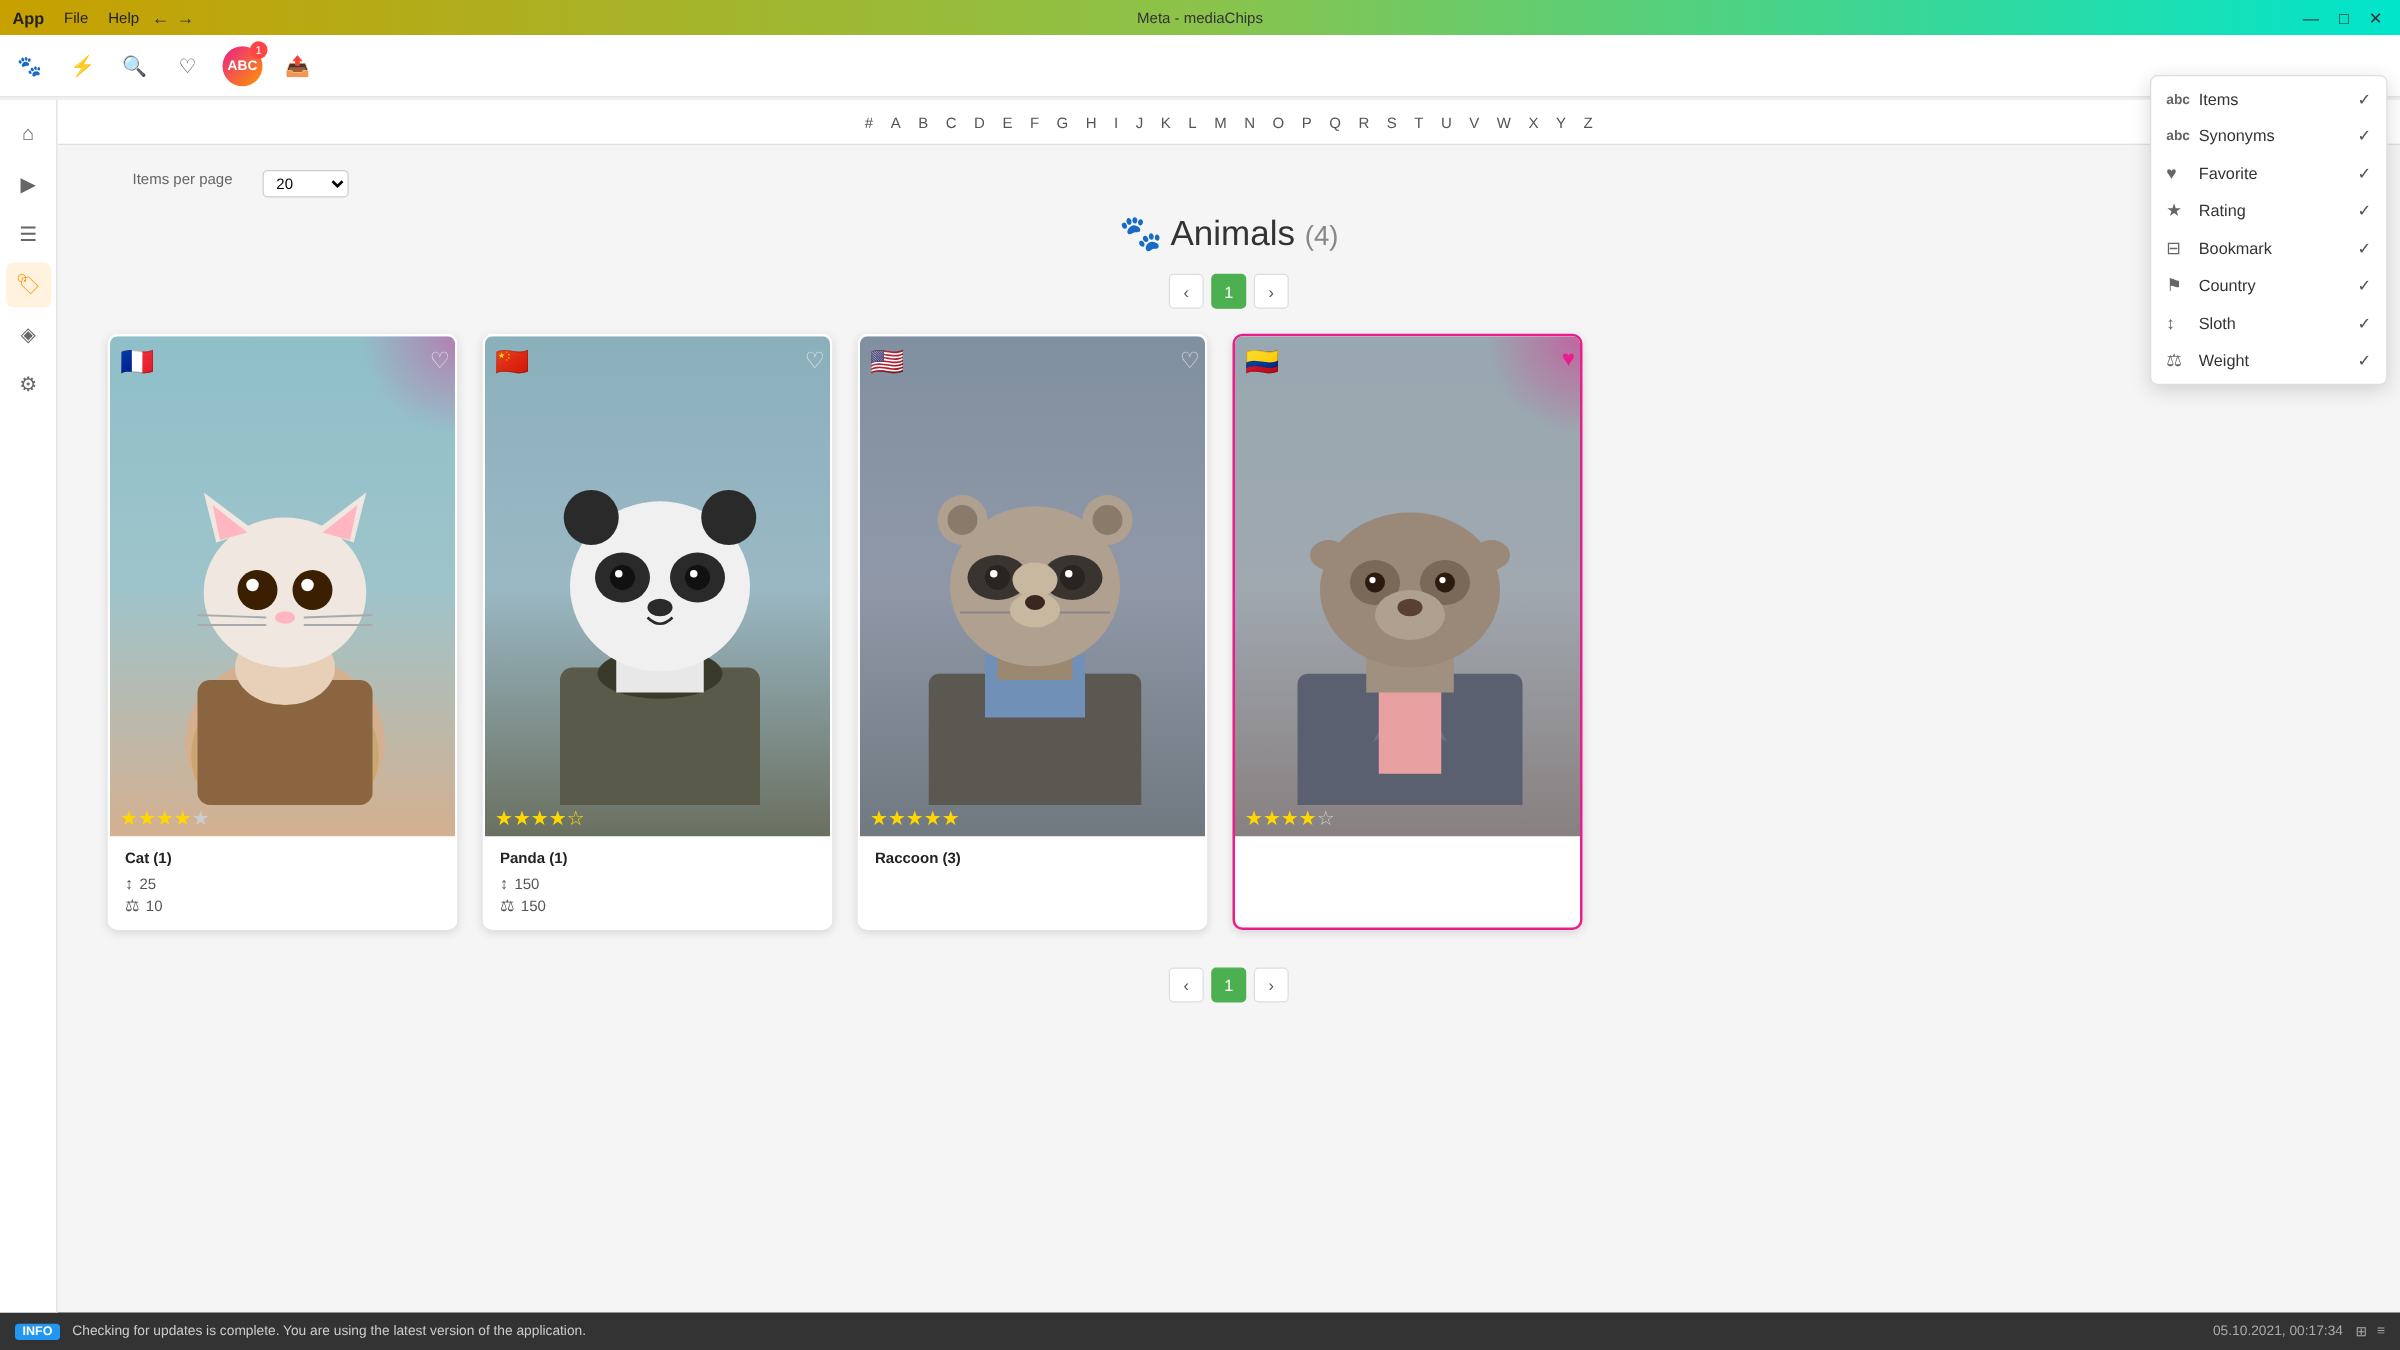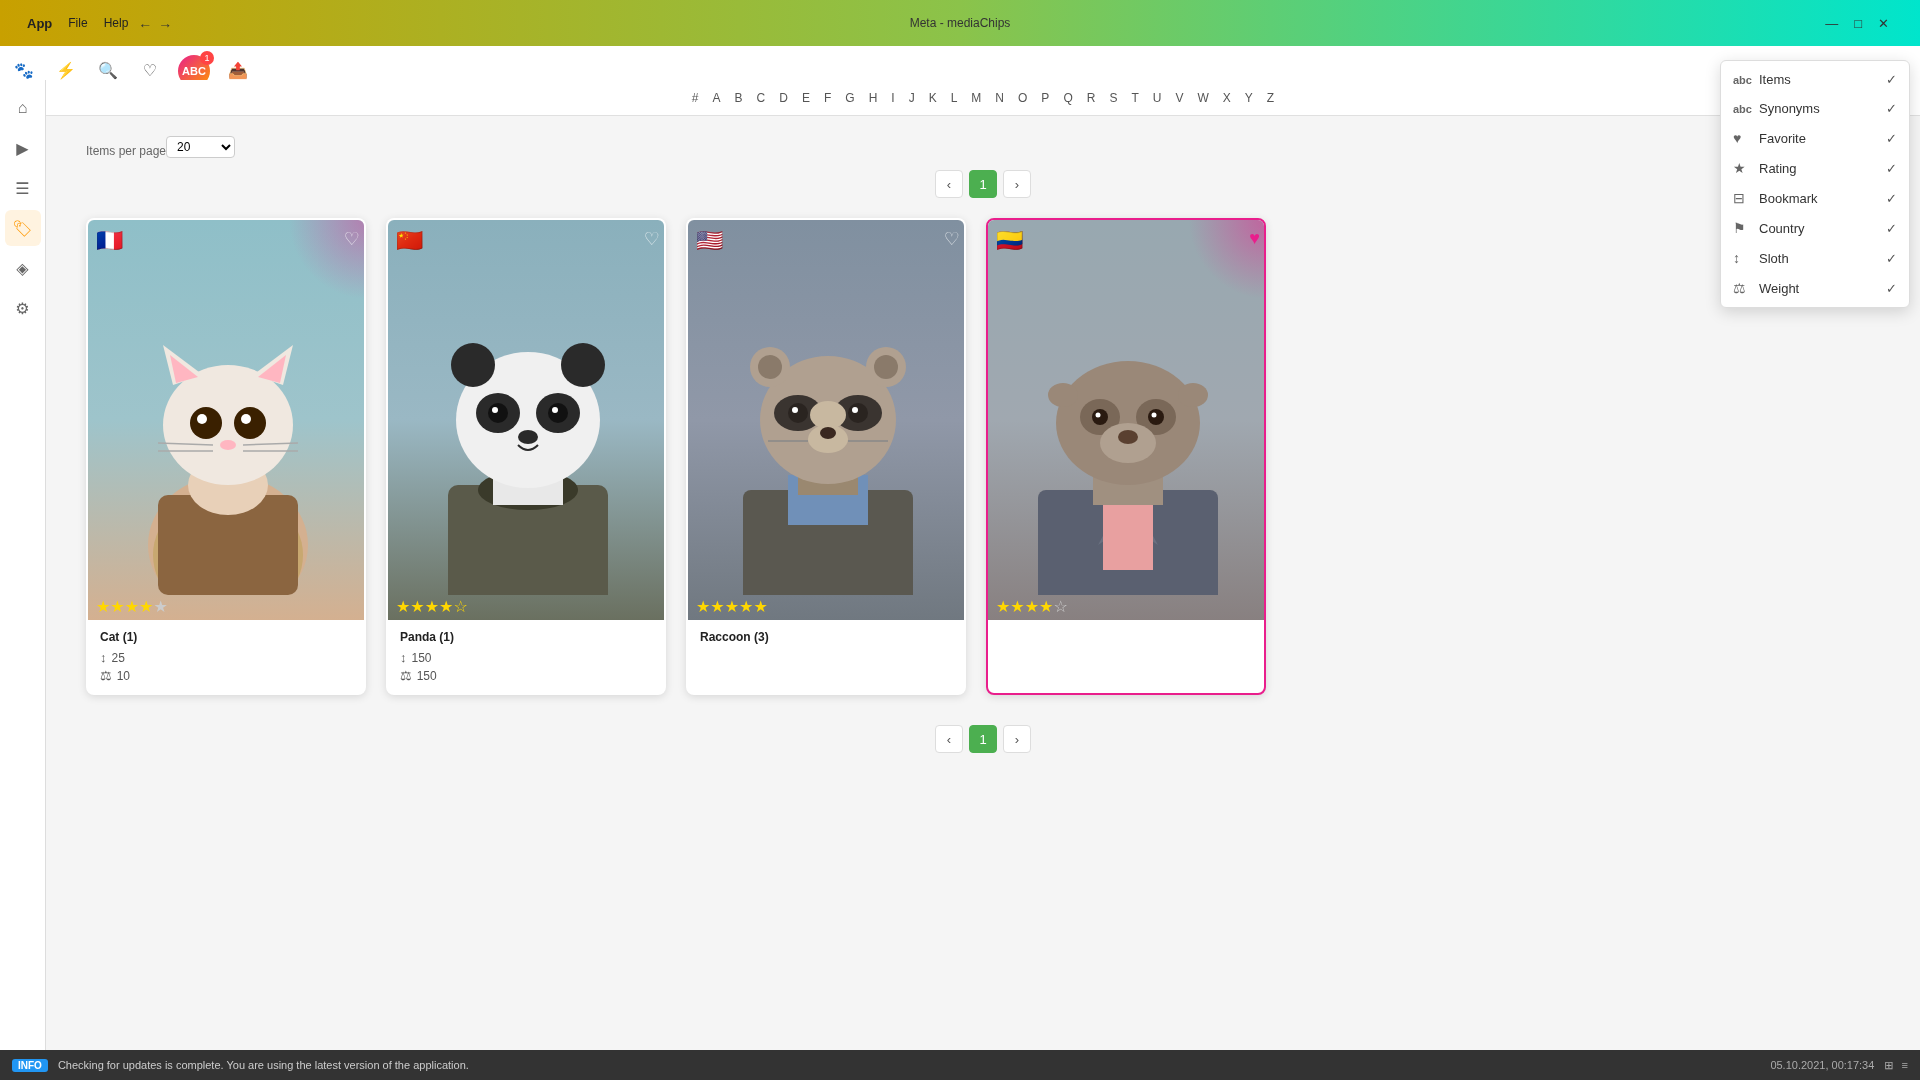--- a/index.html
+++ b/index.html
@@ -1,24 +1,24 @@
 <!DOCTYPE html>
 <html><head>
   <meta charset="utf-8">
   <style>
     * { margin: 0; padding: 0; box-sizing: border-box; }
     body { font-family: 'Segoe UI', Arial, sans-serif; background: #f0f0f0; width: 1920px; height: 1080px; overflow: hidden; position: relative; }
 
     
     #titlebar {
-      height: 46px;
+      height: 28px;
       background: linear-gradient(to right, #c8a000, #8bc34a, #00e5cc);
       display: flex;
       align-items: center;
-      padding: 0 27px;
+      padding: 0 10px;
       position: relative;
     }
     #titlebar .app-menu {
       display: flex; gap: 16px; align-items: center;
     }
     #titlebar .app-name { color: #222; font-weight: bold; font-size: 13px; }
     #titlebar .menu-item { color: #222; font-size: 12px; cursor: pointer; }
     #titlebar .nav-btns { display: flex; gap: 6px; margin-left: 10px; }
     #titlebar .nav-btn { background: none; border: none; font-size: 14px; cursor: pointer; color: #333; }
     #titlebar .title-center {
@@ -105,22 +105,22 @@
     
     #page-title {
       text-align: center;
       font-size: 28px; font-weight: normal; color: #333;
       margin-bottom: 16px;
     }
     #page-title span.count { color: #888; font-size: 22px; }
 
     
     .items-per-page {
-      display: flex; align-items: flex-end; gap: 0;
-      font-size: 12px; color: #666; margin-bottom: 12px;
+      display: flex; align-items: flex-start; gap: 24px;
+      font-size: 12px; color: #666; margin-bottom: 12px; margin-left: 20px;
     }
     .items-per-page select {
       border: 1px solid #ccc; border-radius: 4px;
       padding: 2px 20px 2px 6px;
       font-size: 12px; background: #fff;
       cursor: pointer;
     }
 
     
     .pagination {
@@ -338,20 +338,25 @@
   <div class="items-per-page">
     <span>Items per page</span>
     <select>
       <option>10</option>
       <option selected="">20</option>
       <option>50</option>
       <option>100</option>
     </select>
   </div>
 
+  <div id="page-title">
+    <span>🐾 </span>
+    <span>Animals</span>
+    <span class="count">(4)</span>
+  </div>
 
   <div class="pagination">
     <button class="pg-btn">‹</button>
     <button class="pg-btn active">1</button>
     <button class="pg-btn">›</button>
   </div>
 
   <div class="cards-grid">
 
     <div class="animal-card">

